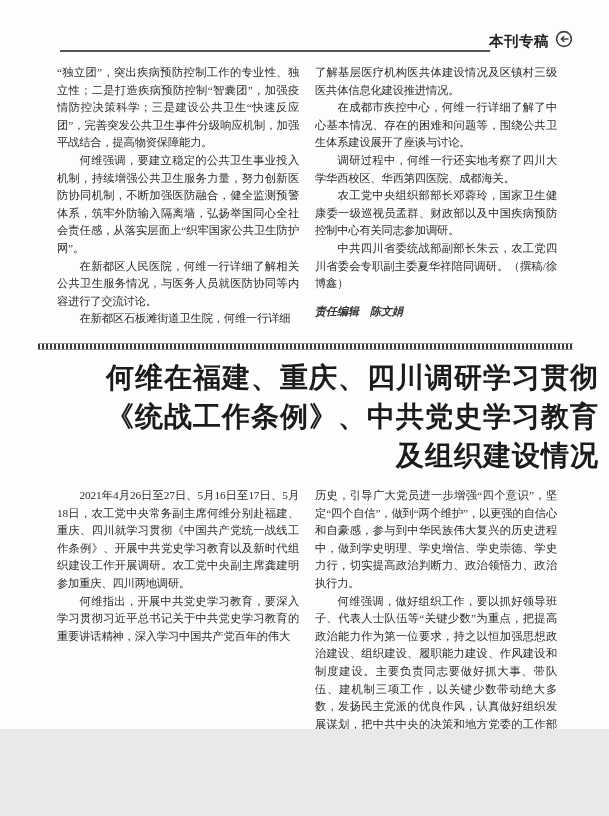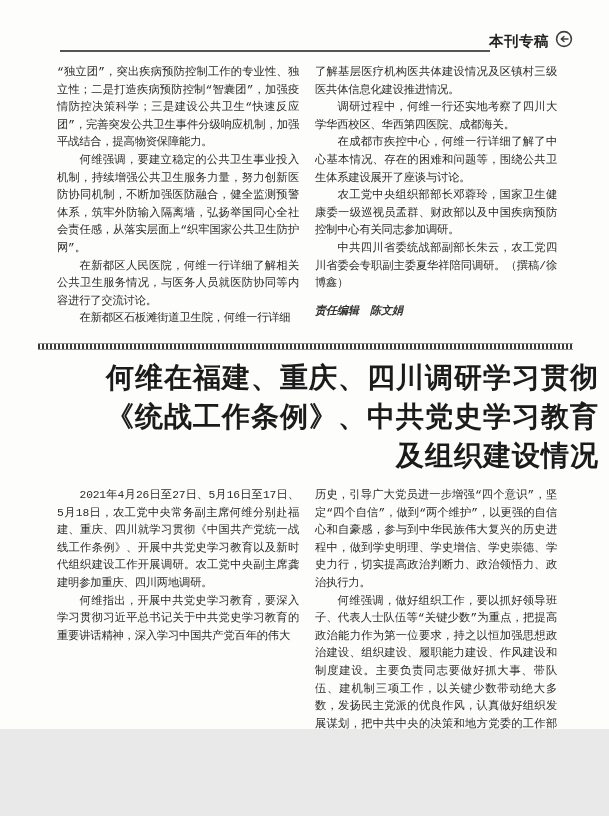--- a/index.html
+++ b/index.html
@@ -22,21 +22,21 @@
     display:flex;align-items:center;gap:6px;
   }
   .header-label{
     font-family:"Liberation Sans","DejaVu Sans",sans-serif;
     font-weight:bold;font-size:14.5px;color:#222;letter-spacing:0.5px;
   }
   .header-icon{display:block;}
   
   .cols{
     position:absolute;left:57px;width:500px;
-    display:flex;gap:16px;font-family:Liberation Mono, monospace;
+    display:flex;gap:16px;
   }
   .art1{top:64px;}
   .art2{top:487px;}
   .col{flex:1 1 0;min-width:0;}
   .para{
     margin:0;
     font-size:11.3px;line-height:17.6px;
     text-align:justify;
     letter-spacing:-0.2px;
   }
@@ -97,22 +97,22 @@
 
   <div class="cols art1">
     <div class="col">
       <p class="para">“独立团”，突出疾病预防控制工作的专业性、独立性；二是打造疾病预防控制“智囊团”，加强疫情防控决策科学；三是建设公共卫生“快速反应团”，完善突发公共卫生事件分级响应机制，加强平战结合，提高物资保障能力。</p>
       <p class="para ind">何维强调，要建立稳定的公共卫生事业投入机制，持续增强公共卫生服务力量，努力创新医防协同机制，不断加强医防融合，健全监测预警体系，筑牢外防输入隔离墙，弘扬举国同心全社会责任感，从落实层面上“织牢国家公共卫生防护网”。</p>
       <p class="para ind">在新都区人民医院，何维一行详细了解相关公共卫生服务情况，与医务人员就医防协同等内容进行了交流讨论。</p>
       <p class="para ind">在新都区石板滩街道卫生院，何维一行详细</p>
     </div>
     <div class="col">
       <p class="para">了解基层医疗机构医共体建设情况及区镇村三级医共体信息化建设推进情况。</p>
+      <p class="para ind">在成都市疾控中心，何维一行详细了解了中心基本情况、存在的困难和问题等，围绕公共卫生体系建设展开了座谈与讨论。</p>
       <p class="para ind">调研过程中，何维一行还实地考察了四川大学华西校区、华西第四医院、成都海关。</p>
-      <p class="para ind">在成都市疾控中心，何维一行详细了解了中心基本情况、存在的困难和问题等，围绕公共卫生体系建设展开了座谈与讨论。</p>
       <p class="para ind">农工党中央组织部部长邓蓉玲，国家卫生健康委一级巡视员孟群、财政部以及中国疾病预防控制中心有关同志参加调研。</p>
       <p class="para ind">中共四川省委统战部副部长朱云，农工党四川省委会专职副主委夏华祥陪同调研。（撰稿/徐博鑫）</p>
       <p class="editor-line">责任编辑　陈文娟</p>
     </div>
   </div>
 
   <div class="rope-divider"></div>
 
   <div class="headline">
     <div>何维在福建、重庆、四川调研学习贯彻</div>

